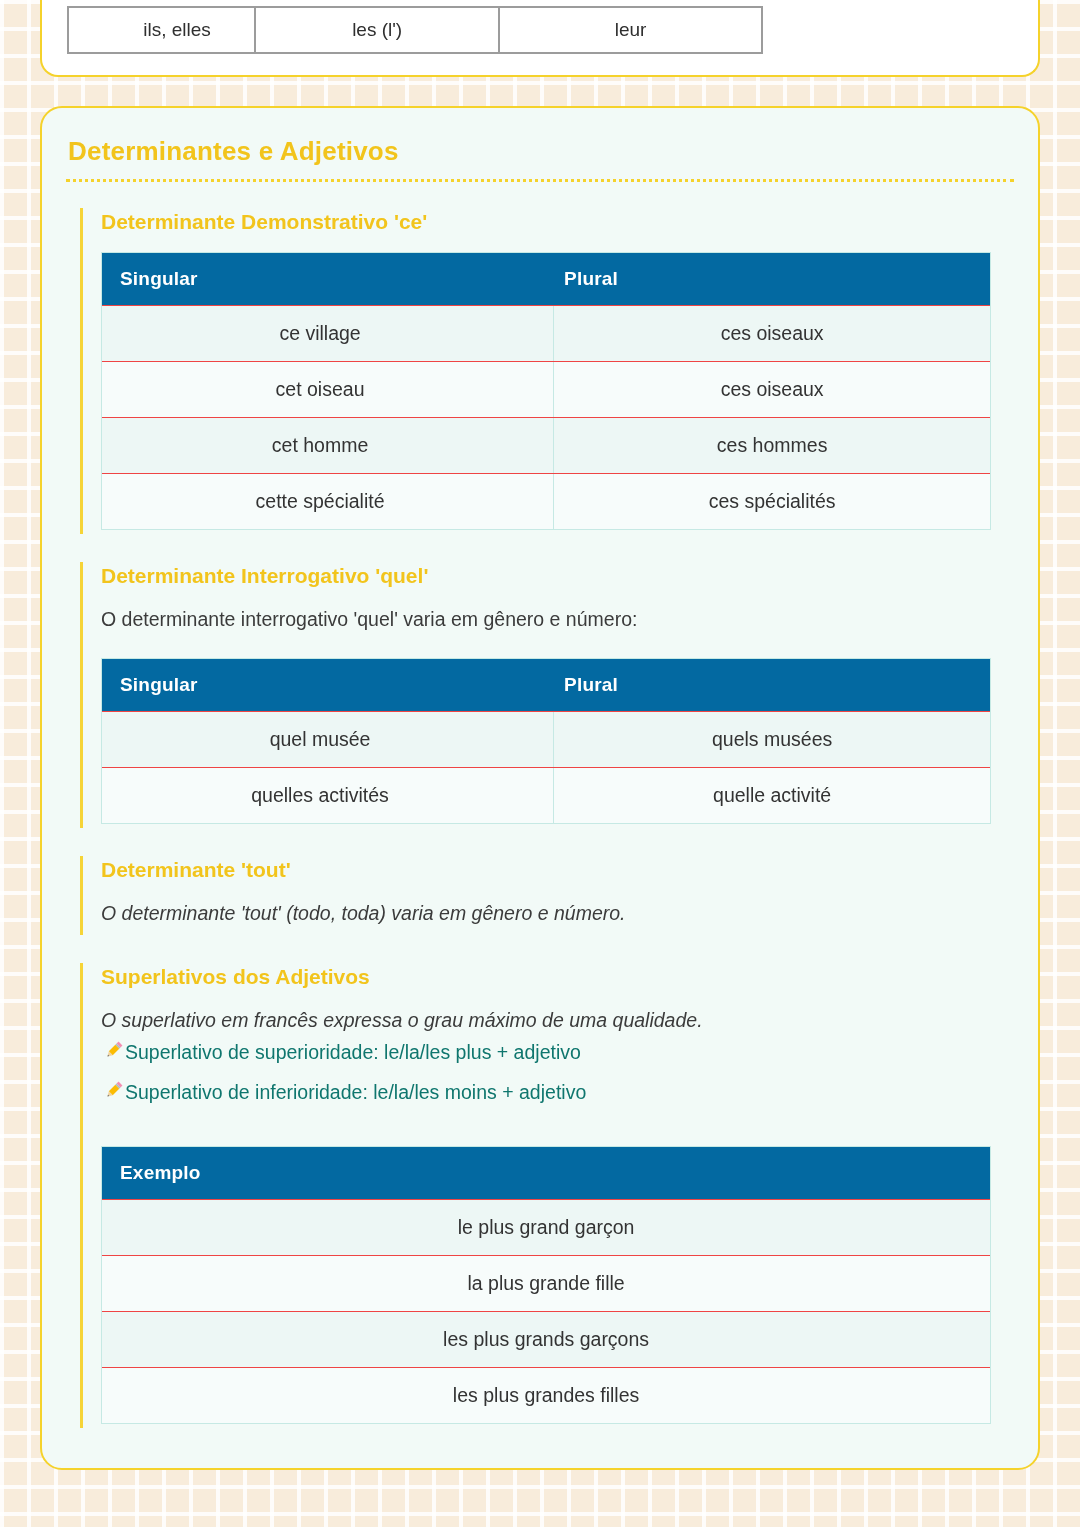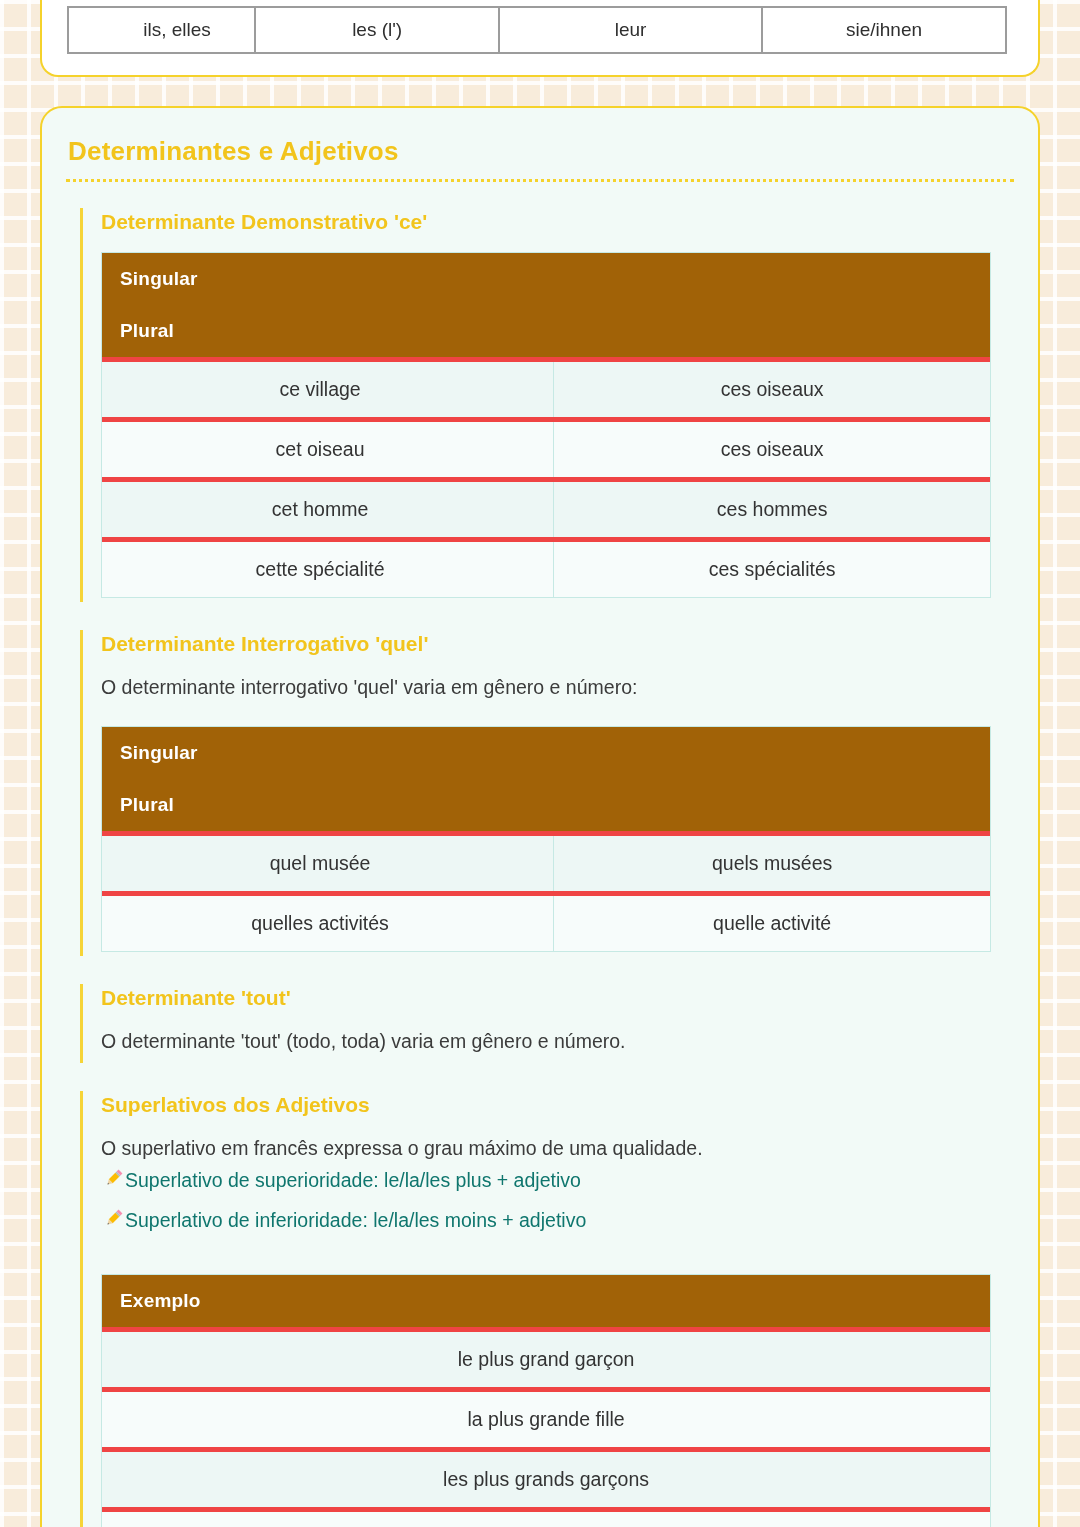--- a/index.html
+++ b/index.html
@@ -78,38 +78,38 @@
     font-size: 21px;
     font-weight: bold;
     margin: 0 0 18px 0;
   }
   .sec p {
     color: #3b3b3b;
     font-size: 19.5px;
     line-height: 1.35;
     margin: 0 0 26px 0;
   }
-  .sec p.no-table { margin-bottom: 4px; }
+  .sec p.no-table { margin-bottom: 4px; font-style: italic; }
 
   
   .tbl {
     width: 97.5%;
     border: 1px solid #c6e9e4;
     background: #ffffff;
   }
-  .thead { display: flex; background: #a16207; flex-direction: column; }
+  .thead { display: flex; background: #0369a1; }
   .th {
     flex: 1;
     color: #ffffff;
     font-weight: bold;
     font-size: 19px;
     padding: 15px 18px;
     letter-spacing: 0.2px;
   }
-  .tr { display: flex; border-top: 5px solid #ef4444; gap: 15px; }
+  .tr { display: flex; border-top: 1px solid #ef4444; gap: 15px; }
   .tbody .tr:nth-child(odd)  { background: #edf7f5; }
   .tbody .tr:nth-child(even) { background: #f7fcfb; }
   .td {
     flex: 1;
     text-align: center;
     font-size: 19.5px;
     color: #333333;
     padding: 16px 10px;
   }
   .td + .td { border-left: 1px solid #c6e9e4; }
@@ -129,21 +129,20 @@
 </head>
 <body>
 
 <div class="page">
 
   <div class="top-card">
     <div class="top-row">
       <div class="top-cell tc-w1">ils, elles</div>
       <div class="top-cell tc-w2">les (l')</div>
       <div class="top-cell tc-w3">leur</div>
-      <div class="top-cell tc-w4">sie/ihnen</div>
     </div>
   </div>
 
   <div class="card">
 
     <h1 class="card-title">Determinantes e Adjetivos</h1>
     <div class="dotted-divider"></div>
 
     <section class="sec">
       <h2>Determinante Demonstrativo 'ce'</h2>

